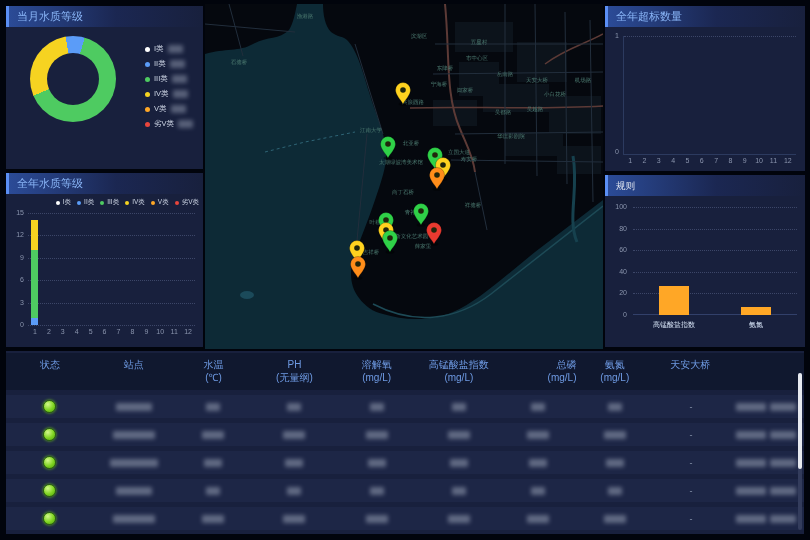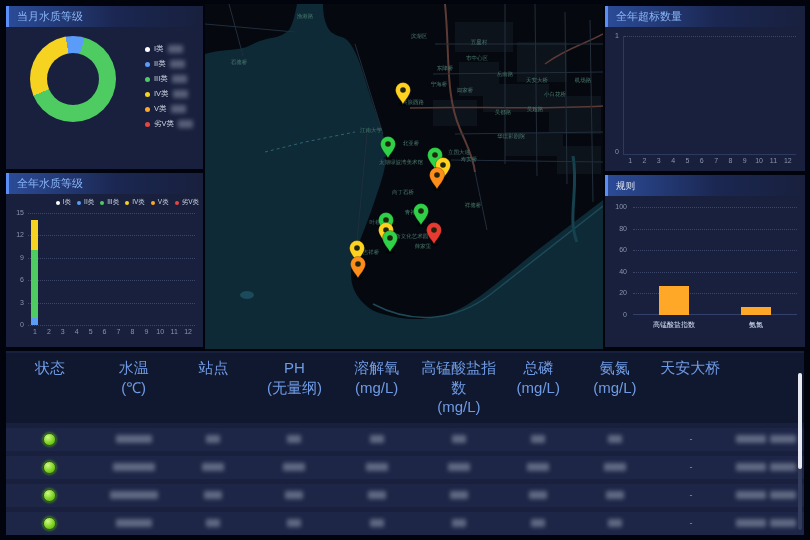--- a/index.html
+++ b/index.html
@@ -25,21 +25,21 @@
   .xrow{position:absolute;left:0;right:0;display:flex;}
   .xrow span{flex:1;text-align:center;font-size:7px;color:#8a94ad;}
   .legend-row{position:absolute;display:flex;gap:6px;}
   .legend-row .legend-item{font-size:6.5px;gap:3px;}
   .legend-row .dot{width:4px;height:4px;}
   
   #map{left:205px;top:4px;width:398px;height:345px;background:#04070c;}
   #map svg{display:block;}
   
   .thead{display:flex;background:#10182f;padding:5px 0 6px 0;margin-top:2px;}
-  .th{color:#6f9be4;font-size:15px;line-height:1.3;text-align:center;}
+  .th{color:#6f9be4;font-size:10px;line-height:1.3;text-align:center;}
   .trow{display:flex;align-items:center;height:23px;background:#1d2646;margin-top:5px;}
   .td{display:flex;justify-content:center;align-items:center;color:#8a94ad;font-size:9px;}
   .status-dot{width:11px;height:11px;border-radius:50%;
       background:radial-gradient(circle at 35% 30%,#d2f88a,#7ed321 55%,#4f9e12);
       border:1px solid #2f6b0a;box-shadow:0 0 3px #6fc91c;}
   .blur-b{height:8px;background:#98a1b5;filter:blur(2px);opacity:.55;border-radius:1px;}
   .scroll-track{position:absolute;right:2px;top:22px;bottom:4px;width:4px;background:#333c5c;border-radius:2px;}
   .scroll-thumb{position:absolute;right:2px;top:22px;width:4px;height:96px;background:#e7eaf0;border-radius:2px;}
 </style>
 </head>
@@ -337,39 +337,39 @@
         <span style="color: rgb(213, 226, 245); font-size: 7px;">氨氮</span>
       </div>
   </div>
 
   <div class="panel" id="p-table" style="left:6px;top:351px;width:798px;height:183px;">
     <div class="thead" id="thead">
         <div class="th" style="flex: 0 0 11%;">
           <div>状态</div>
         </div>
         <div class="th" style="flex: 0 0 10%;">
+          <div>站点</div>
+        </div>
+        <div class="th" style="flex: 0 0 10%;">
           <div>水温</div>
           <div>(℃)</div>
-        </div>
-        <div class="th" style="flex: 0 0 10%;">
-          <div>站点</div>
         </div>
         <div class="th" style="flex: 0 0 10.3%;">
           <div>PH</div>
           <div>(无量纲)</div>
         </div>
         <div class="th" style="flex: 0 0 10.3%;">
           <div>溶解氧</div>
           <div>(mg/L)</div>
         </div>
         <div class="th" style="flex: 0 0 10.3%;">
           <div>高锰酸盐指数</div>
           <div>(mg/L)</div>
         </div>
-        <div class="th" style="flex: 0 0 9.6%;">
+        <div class="th" style="flex: 0 0 9.6%; text-align: right;">
           <div>总磷</div>
           <div>(mg/L)</div>
         </div>
         <div class="th" style="flex: 0 0 9.6%;">
           <div>氨氮</div>
           <div>(mg/L)</div>
         </div>
         <div class="th" style="flex: 0 0 9.3%;">
           <div>天安大桥</div>
         </div>

